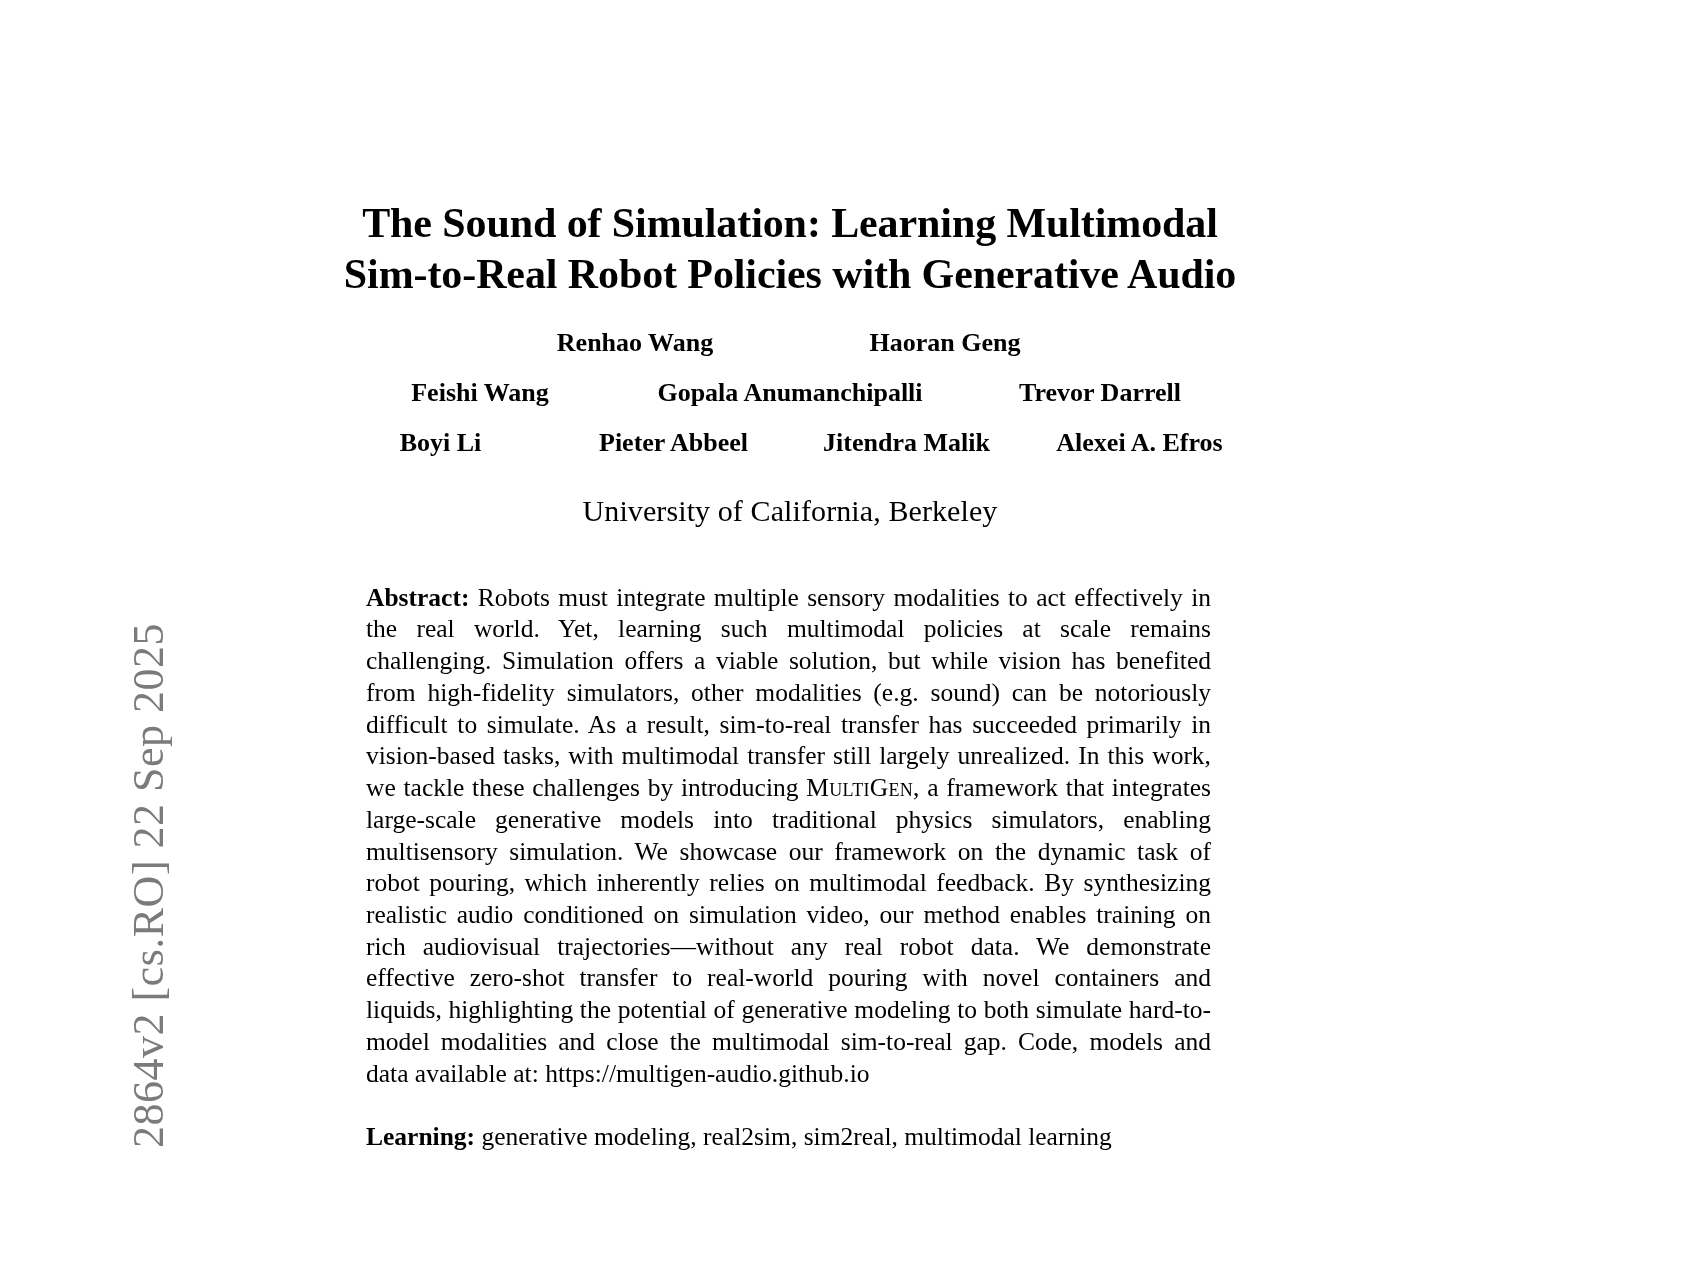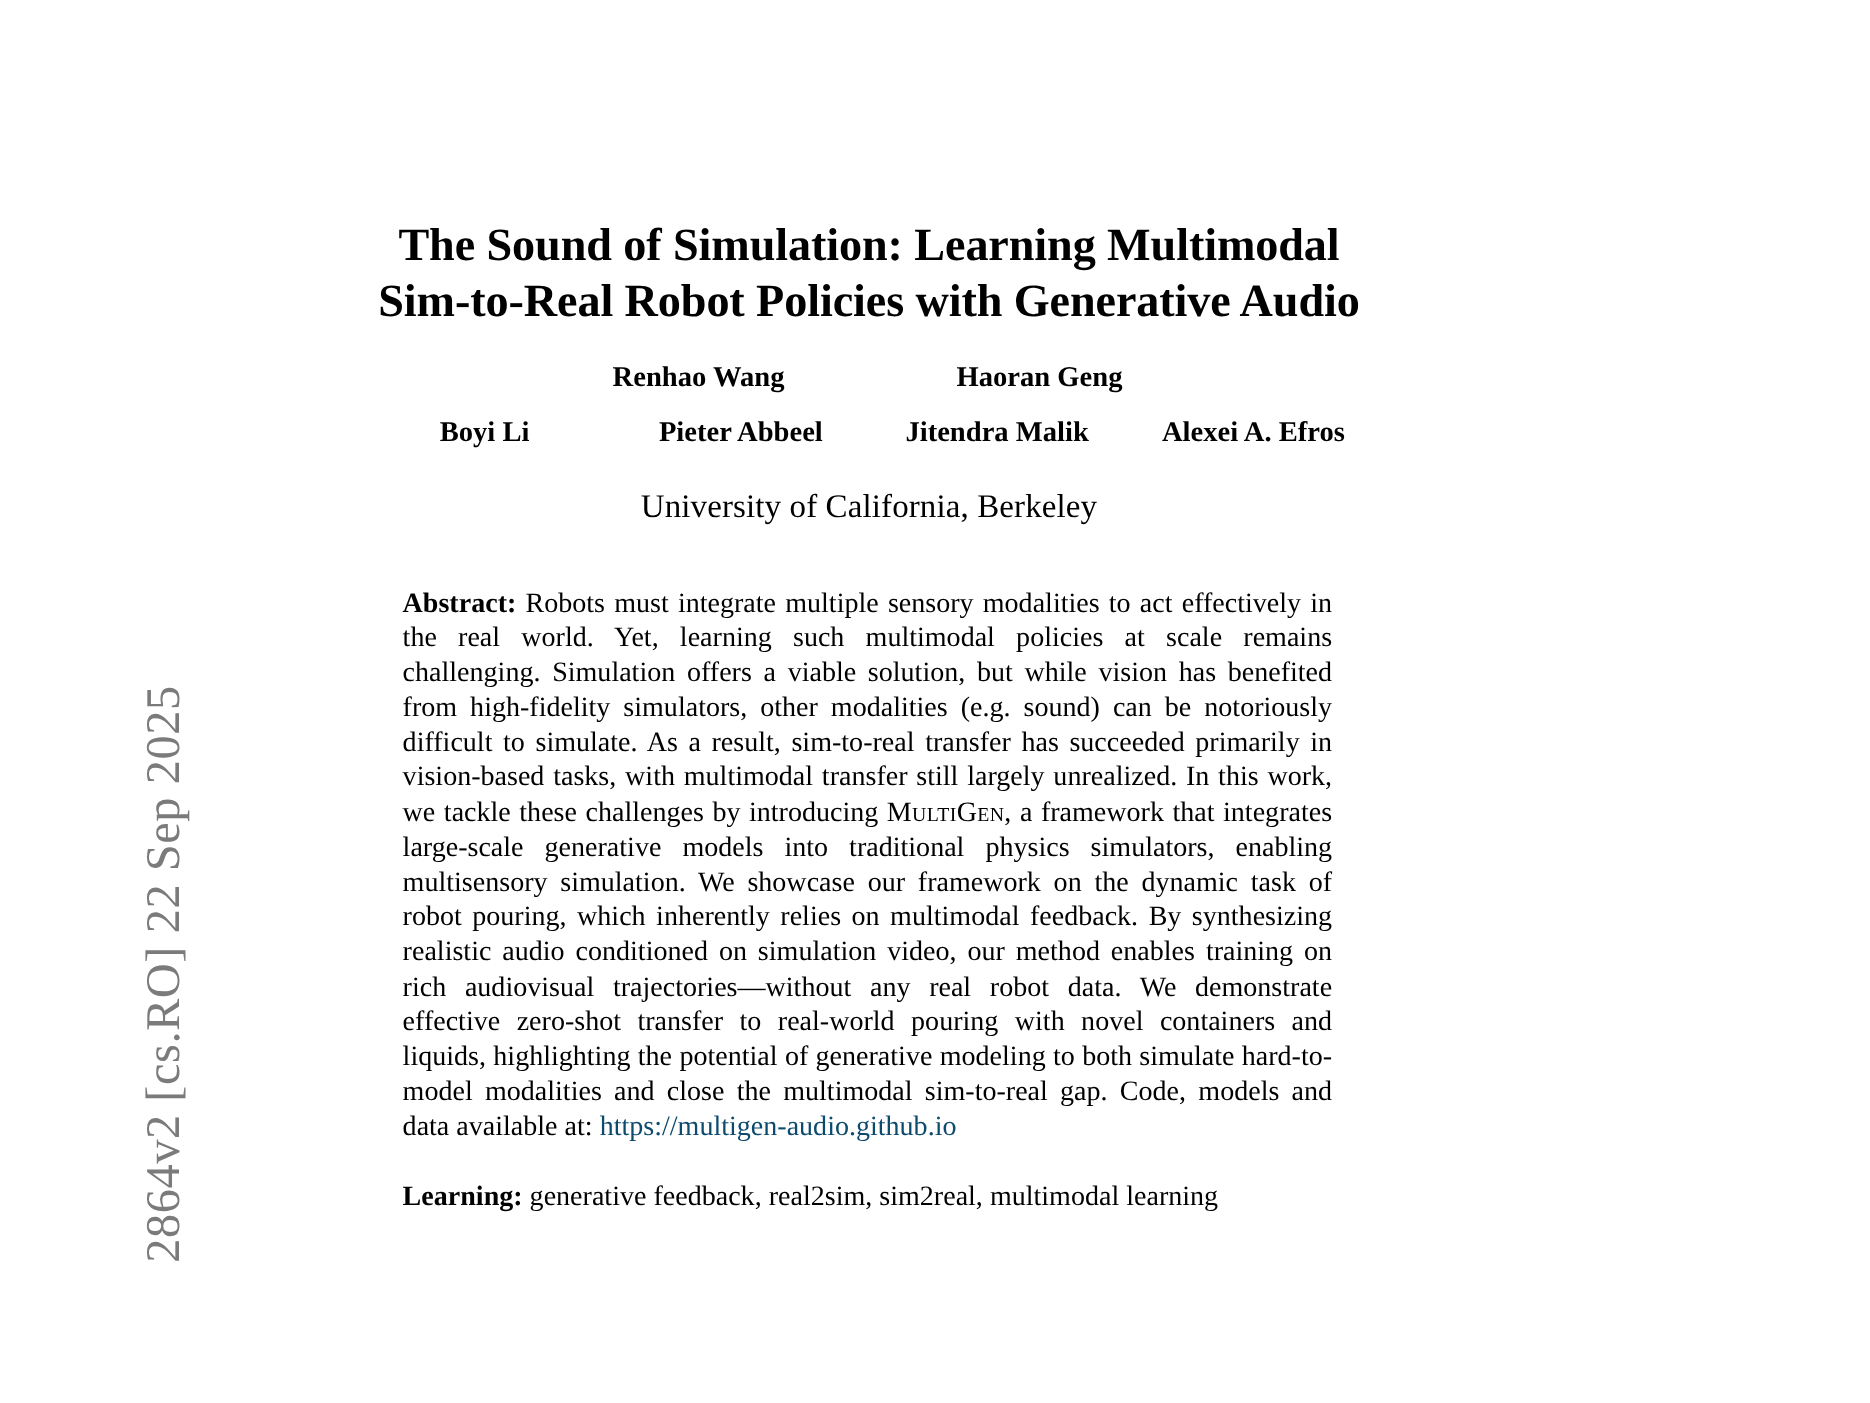--- a/index.html
+++ b/index.html
@@ -104,21 +104,21 @@
   }
   #abstract-text .lbl {
     font-weight: bold;
   }
   .smallcaps {
     font-variant: small-caps;
     font-size: 1.0em;
     letter-spacing: 0.3px;
   }
   #project-url {
-    color: #0c4a6e;
+    color: #000000;
     text-decoration: none;
     font-size: 25.5px;
   }
 
   #keywords-block {
     margin-top: 32px;
     width: 845px;
     margin-left: 56px;
     font-size: 25.5px;
     line-height: 1.245;
@@ -136,32 +136,37 @@
     <h1 id="paper-title">
       <span class="tline">The Sound of Simulation: Learning Multimodal</span>
       <span class="tline">Sim-to-Real Robot Policies with Generative Audio</span>
     </h1>
 
     <div id="authors">
       <div class="author-row row-1">
         <span class="author-name">Renhao Wang</span>
         <span class="author-name">Haoran Geng</span>
       </div>
+      <div class="author-row row-2">
+        <span class="author-name">Feishi Wang</span>
+        <span class="author-name">Gopala Anumanchipalli</span>
+        <span class="author-name">Trevor Darrell</span>
+      </div>
       <div class="author-row row-3">
         <span class="author-name">Boyi Li</span>
         <span class="author-name">Pieter Abbeel</span>
         <span class="author-name">Jitendra Malik</span>
         <span class="author-name">Alexei A. Efros</span>
       </div>
     </div>
 
     <div id="affiliation">University of California, Berkeley</div>
 
     <div id="abstract-block">
       <p id="abstract-text"><span class="lbl">Abstract:</span><span> Robots must integrate multiple sensory modalities to act effectively in the real world. Yet, learning such multimodal policies at scale remains challenging. Simulation offers a viable solution, but while vision has benefited from high-fidelity simulators, other modalities (e.g. sound) can be notoriously difficult to simulate. As a result, sim-to-real transfer has succeeded primarily in vision-based tasks, with multimodal transfer still largely unrealized. In this work, we tackle these challenges by introducing </span><span class="smallcaps">MultiGen</span><span>, a framework that integrates large-scale generative models into traditional physics simulators, enabling multisensory simulation. We showcase our framework on the dynamic task of robot pouring, which inherently relies on multimodal feedback. By synthesizing realistic audio conditioned on simulation video, our method enables training on rich audiovisual trajectories—without any real robot data. We demonstrate effective zero-shot transfer to real-world pouring with novel containers and liquids, highlighting the potential of generative modeling to both simulate hard-to-model modalities and close the multimodal sim-to-real gap. Code, models and data available at: </span><a id="project-url" href="#">https://multigen-audio.github.io</a></p>
     </div>
 
     <div id="keywords-block">
-      <span class="lbl">Learning:</span><span> generative feedback, real2sim, sim2real, multimodal learning</span>
+      <span class="lbl">Learning:</span><span> generative modeling, real2sim, sim2real, multimodal learning</span>
     </div>
 
   </div>
 </div>
 
 </body></html>

